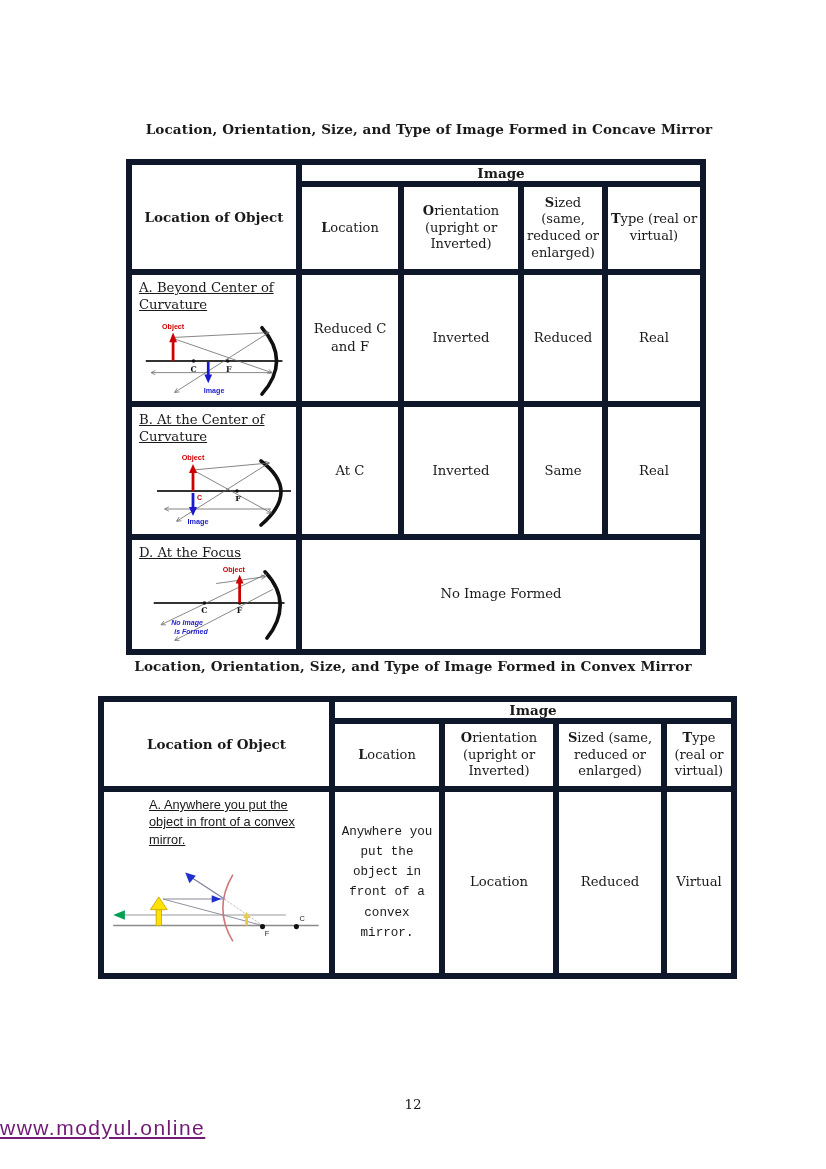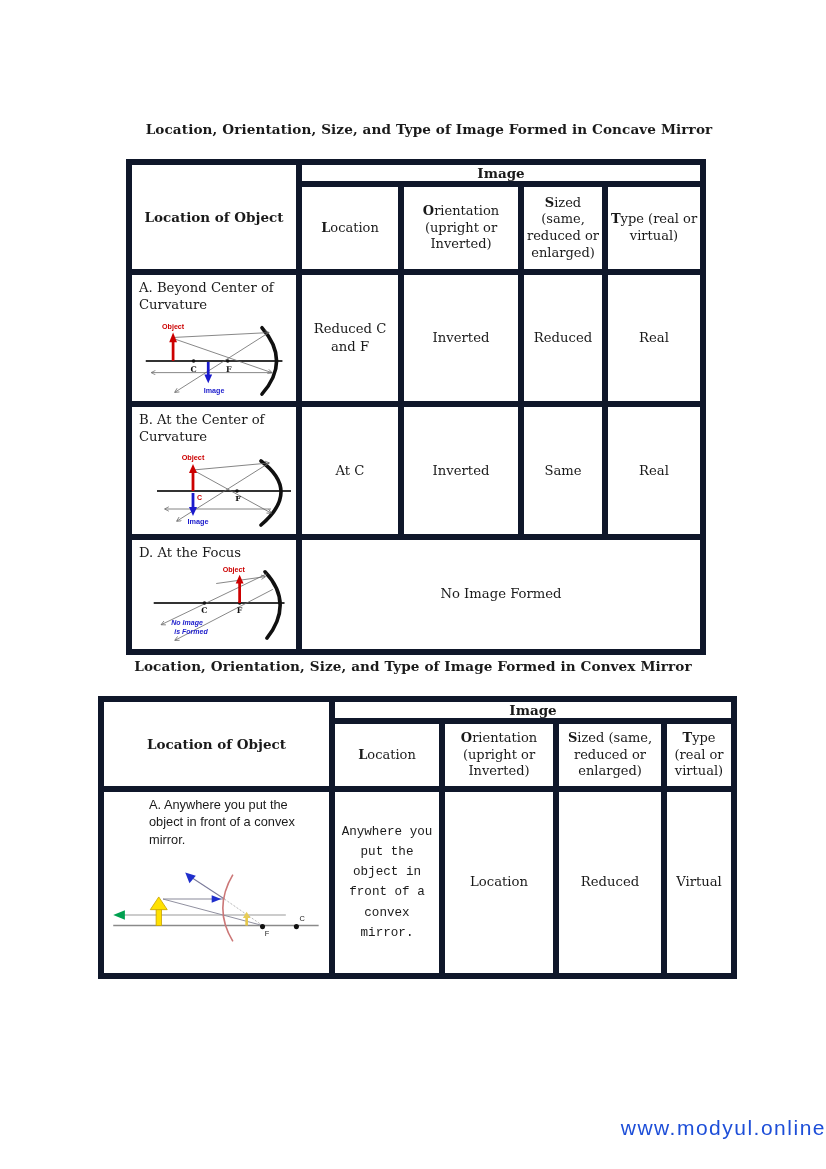--- a/index.html
+++ b/index.html
@@ -17,29 +17,29 @@
   table{border-collapse:collapse;table-layout:fixed;position:absolute;background:#fff;}
   th,td{border:6px solid #0f172a;padding:0;font-weight:normal;overflow:hidden;}
   #tbl-concave{left:126px;top:159px;width:574px;}
   #tbl-convex{left:98px;top:696px;width:633px;}
 
   .hdr-image{font-weight:bold;font-size:13.5px;text-align:center;vertical-align:middle;}
   .hdr-corner{font-weight:bold;font-size:13.5px;text-align:center;vertical-align:middle;}
   .subhdr{font-size:13px;text-align:center;vertical-align:middle;line-height:1.28;padding:1px 2px;}
   .subhdr b{font-weight:bold;}
   .value-cell{font-size:13.2px;text-align:center;vertical-align:middle;line-height:1.35;padding:0 3px;}
-  .obj-cell{vertical-align:top;padding:4px 5px 3px 7px;}
+  .obj-cell{vertical-align:top;padding:4px 5px 3px 7px;text-decoration:underline;}
   .obj-label{font-size:13.2px;line-height:1.3;}
   .convex-label{font-family:"Liberation Sans",sans-serif;font-size:12.8px;line-height:1.35;margin-left:38px;}
   .loc-sans{font-family:Liberation Mono, monospace;font-size:12.6px;line-height:1.6;}
   .diagram{display:block;margin-top:3px;}
   .page-number{position:absolute;top:1096px;left:0;width:100%;text-align:center;font-size:13.5px;}
   .watermark{
-    position:absolute;top:1116px;left:0;width:100%;text-align:right;
-    font-family:"Liberation Sans",sans-serif;font-size:21px;color:#1d4ed8;letter-spacing:1.5px;
+    position:absolute;top:1116px;left:0;width:100%;text-align:left;
+    font-family:"Liberation Sans",sans-serif;font-size:21px;color:#701a75;letter-spacing:1.5px;text-decoration:underline;
   }
   
   .ray{stroke:#666;stroke-width:.8;fill:none;}
   .axis{stroke:#333;stroke-width:2;}
   .mirror{stroke:#101010;stroke-width:3.6;fill:none;stroke-linecap:round;}
   .obj-arrow{stroke:#cc0000;stroke-width:2.8;}
   .img-arrow{stroke:#1a1acc;stroke-width:2.8;}
   .lbl-red{fill:#cc0000;font-weight:bold;font-size:7.3px;font-family:"Liberation Sans",sans-serif;}
   .lbl-blue{fill:#1a1acc;font-weight:bold;font-size:7.3px;font-family:"Liberation Sans",sans-serif;}
   .lbl-blue-i{fill:#2222cc;font-weight:bold;font-style:italic;font-size:7.2px;font-family:"Liberation Sans",sans-serif;}
@@ -216,15 +216,16 @@
         </svg>
       </td>
       <td class="value-cell loc-sans">Anywhere you put the object in front of a convex mirror.</td>
       <td class="value-cell">Location</td>
       <td class="value-cell">Reduced</td>
       <td class="value-cell">Virtual</td>
     </tr>
   </tbody>
     </table>
 
+  <div class="page-number">12</div>
   <div class="watermark">www.modyul.online</div>
 
 </div>
 
 </body></html>

